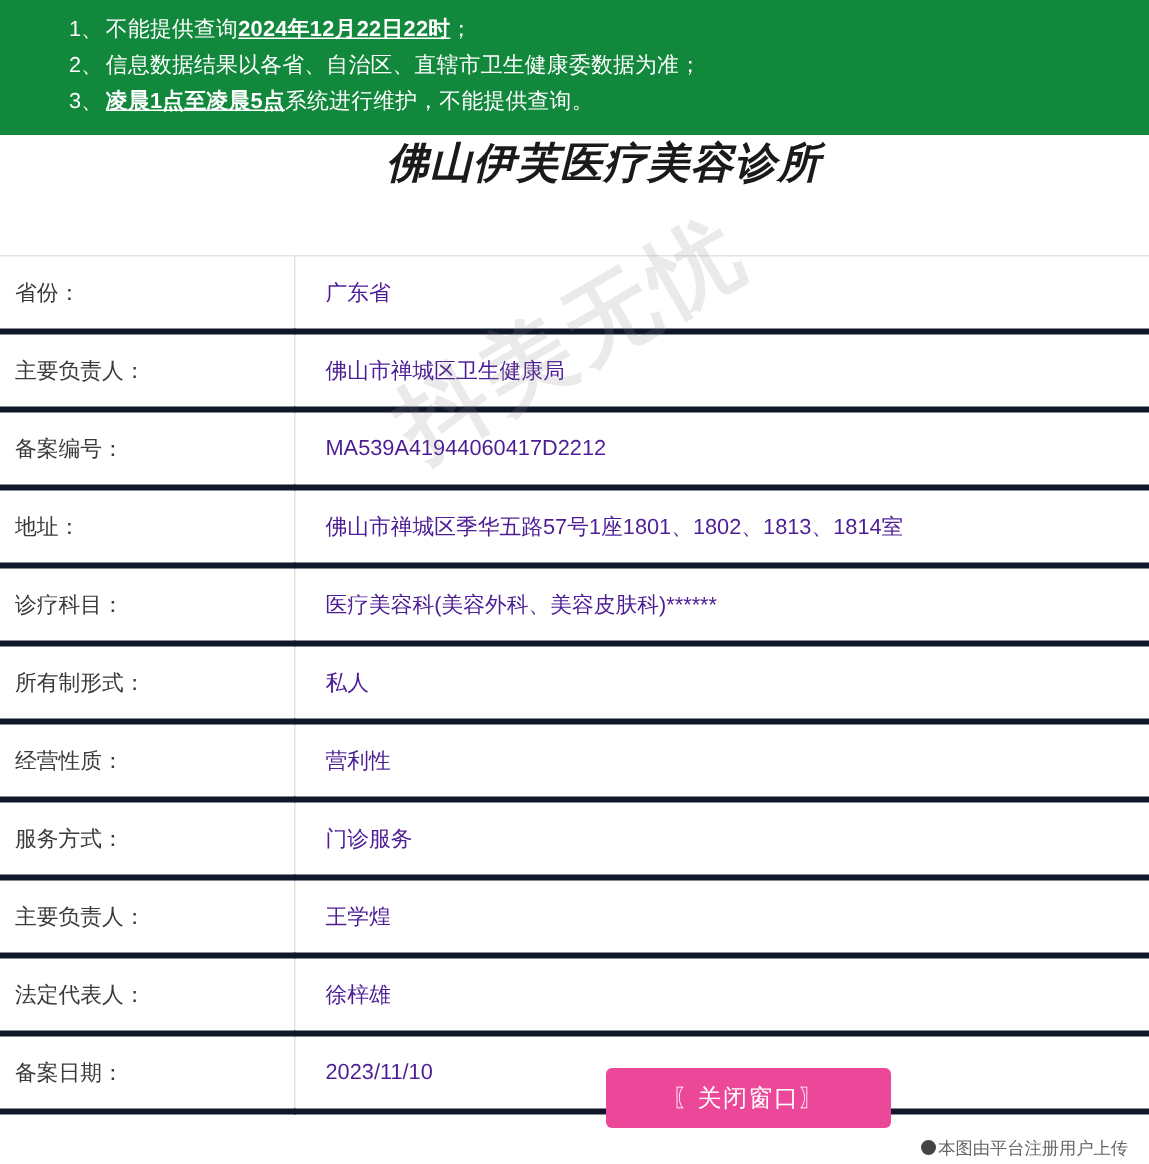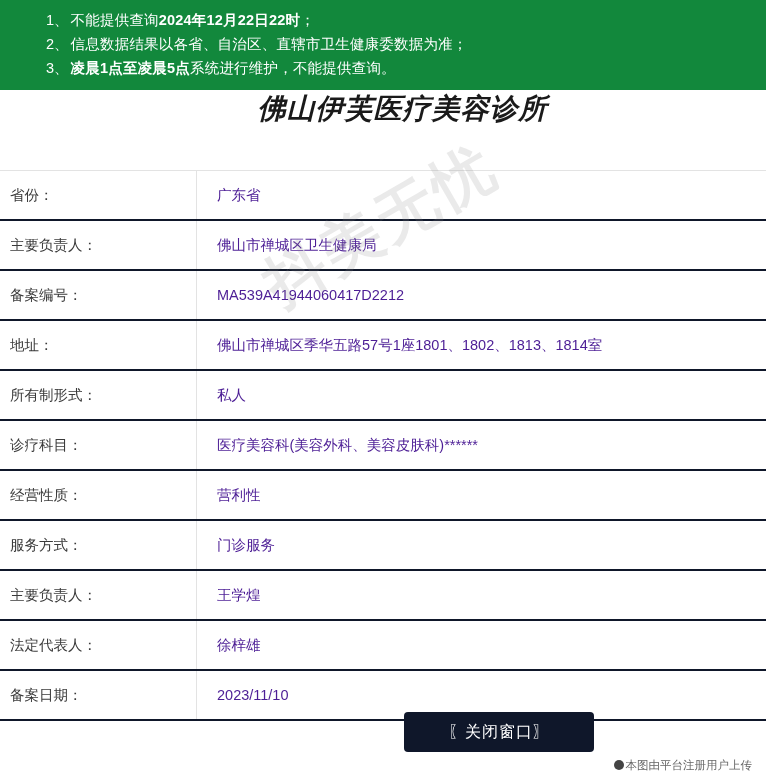--- a/index.html
+++ b/index.html
@@ -33,20 +33,21 @@
     white-space: nowrap;
   }
   .notice-num {
     margin-right: 2px;
   }
   .notice-text {
     letter-spacing: 0.2px;
   }
   .notice-text b {
     font-weight: bold;
+    text-decoration: underline;
   }
 
   
   .title-area {
     height: 80px;
     display: flex;
     align-items: flex-start;
     justify-content: center;
     padding-left: 39px;
     box-sizing: border-box;
@@ -60,21 +61,21 @@
   }
 
   
   .info-table {
     width: 766px;
     border-collapse: collapse;
     table-layout: fixed;
   }
   .info-table tr {
     border-top: 1px solid #e3e3e3;
-    border-bottom: 2px solid #0f172a;
+    border-bottom: 4px solid #0f172a;
   }
   .info-table td {
     height: 46px;
     vertical-align: middle;
     font-size: 14.5px;
     color: #3a3a3a;
   }
   td.label-cell {
     width: 185px;
     padding-left: 10px;
@@ -109,21 +110,21 @@
     bottom: 0;
     width: 766px;
     height: 78px;
   }
   .close-button {
     position: absolute;
     left: 404px;
     top: 14px;
     width: 190px;
     height: 40px;
-    background: #0f172a;
+    background: #ec4899;
     color: #ffffff;
     border: none;
     border-radius: 4px;
     font-size: 16px;
     font-family: Liberation Serif, serif;
     cursor: pointer;
     letter-spacing: 1px;
   }
 
   .upload-credit {
@@ -180,26 +181,26 @@
     </tr>
     <tr>
       <td class="label-cell">备案编号：</td>
       <td class="value-cell">MA539A41944060417D2212</td>
     </tr>
     <tr>
       <td class="label-cell">地址：</td>
       <td class="value-cell">佛山市禅城区季华五路57号1座1801、1802、1813、1814室</td>
     </tr>
     <tr>
+      <td class="label-cell">诊疗科目：</td>
+      <td class="value-cell">医疗美容科(美容外科、美容皮肤科)******</td>
+    </tr>
+    <tr>
       <td class="label-cell">所有制形式：</td>
       <td class="value-cell">私人</td>
-    </tr>
-    <tr>
-      <td class="label-cell">诊疗科目：</td>
-      <td class="value-cell">医疗美容科(美容外科、美容皮肤科)******</td>
     </tr>
     <tr>
       <td class="label-cell">经营性质：</td>
       <td class="value-cell">营利性</td>
     </tr>
     <tr>
       <td class="label-cell">服务方式：</td>
       <td class="value-cell">门诊服务</td>
     </tr>
     <tr>

